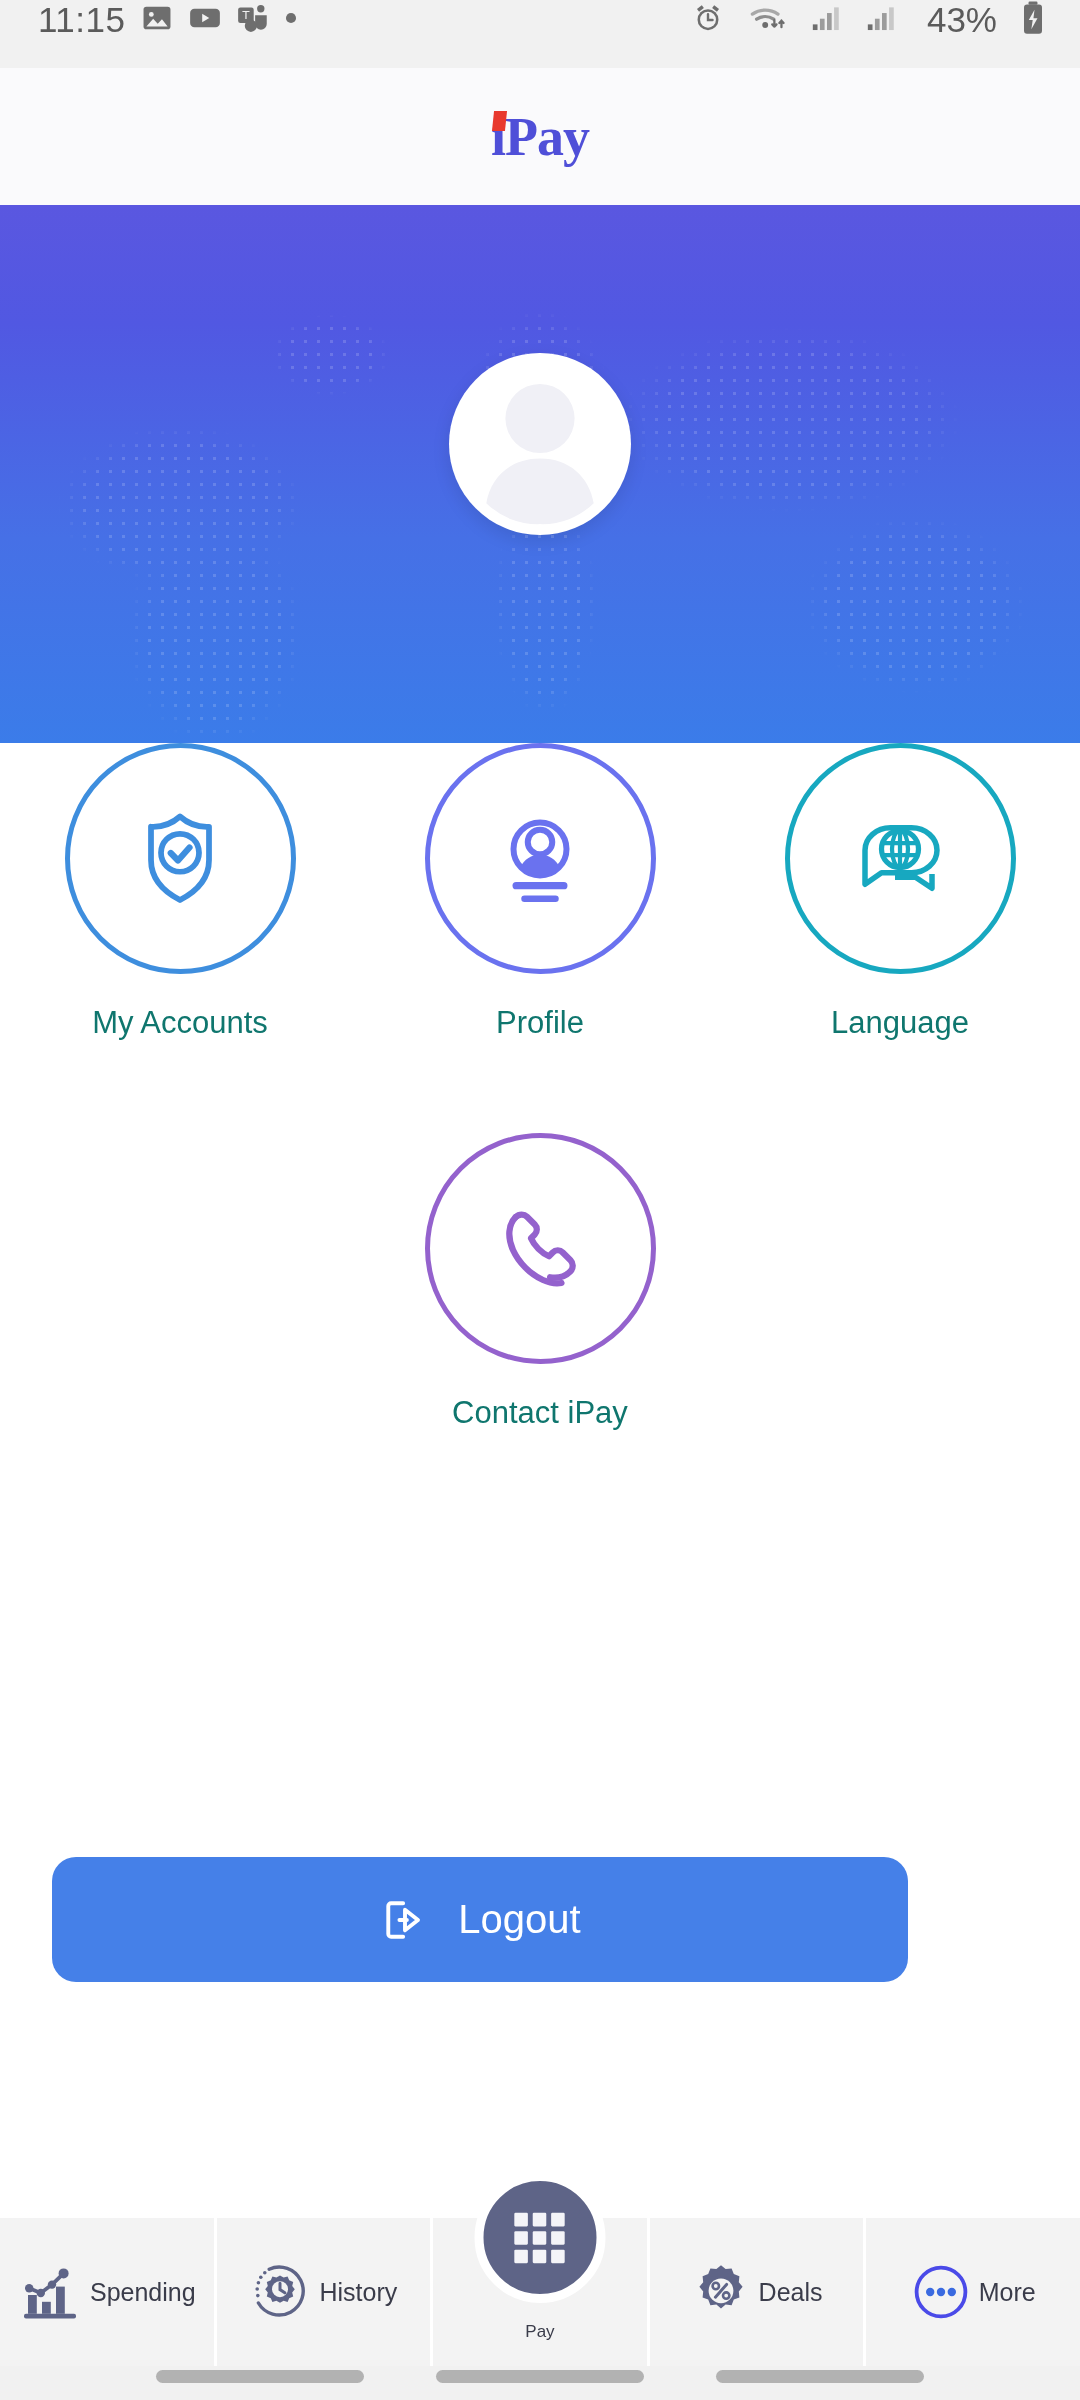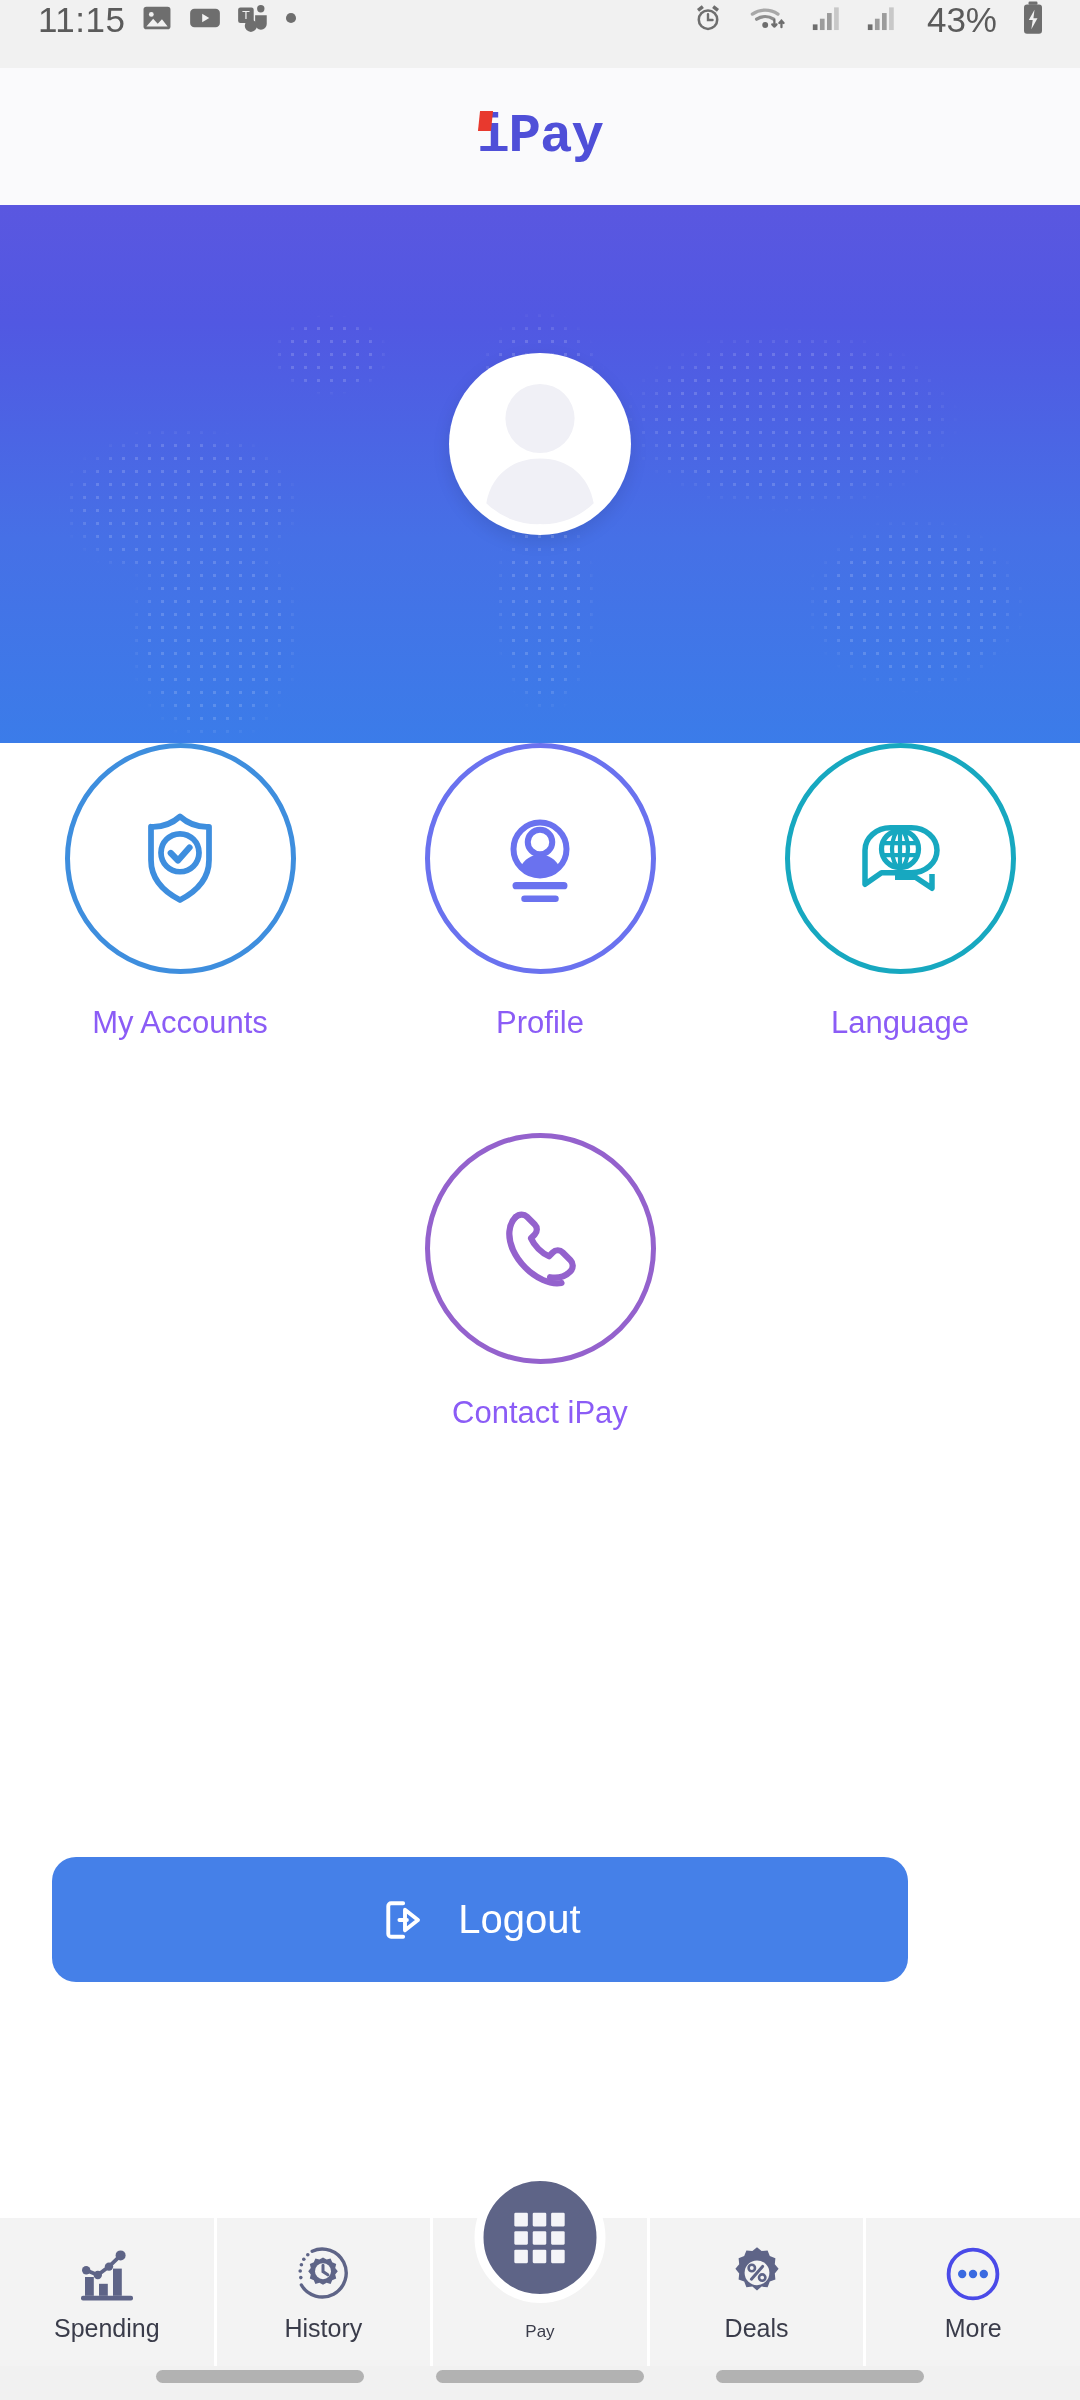--- a/index.html
+++ b/index.html
@@ -26,21 +26,21 @@
 
   
   .logobar {
     position:absolute; top:68px; left:0; width:1080px; height:137px;
     background:#fafafc;
     display:flex; align-items:center; justify-content:center;
   }
   .logo-wrap { position:relative; display:inline-block; }
   .logo-text {
     font-size:54px; font-weight:bold; color:#4f4fd8;
-    font-family:Liberation Mono, monospace; letter-spacing:-1px;
+    font-family:Liberation Serif, serif; letter-spacing:-1px;
   }
   .logo-dot {
     position:absolute; left:2px; top:5px;
     width:13px; height:20px; background:#e8392e;
     transform:skewX(-6deg);
   }
 
   
   .header {
     position:absolute; top:205px; left:0; width:1080px; height:538px;
@@ -91,21 +91,21 @@
     flex:1; display:flex; flex-direction:column;
     align-items:center; justify-content:flex-start;
   }
   .circ {
     width:231px; height:231px; border-radius:50%;
     border:5px solid #3e8ede;
     display:flex; align-items:center; justify-content:center;
     background:#ffffff;
   }
   .cell-label {
-    margin-top:31px; font-size:31px; color:#8b5cf6;
+    margin-top:31px; font-size:31px; color:#0f766e;
     font-family:"Liberation Sans", sans-serif; text-align:center;
   }
   .row2 { margin-top:92px; }
 
   
   .logout {
     position:absolute; left:52px; top:1857px;
     width:856px; height:125px; border-radius:24px;
     background:#4580e8;
     display:flex; align-items:center; justify-content:center; gap:27px;
@@ -114,21 +114,21 @@
   .logout-label { color:#ffffff; font-size:40px; font-family:"Liberation Sans", sans-serif; }
 
   
   .bottomnav {
     position:absolute; left:0; bottom:0; width:1080px; height:182px;
     background:#f1f1f1;
     display:flex; align-items:flex-start;
   }
   .nav-item {
     flex:1; height:148px; position:relative;
-    display:flex; flex-direction:column;
+    display:flex; flex-direction:row;
     align-items:center; justify-content:center; gap:8px;
     background:#f3f3f3;
   }
   .nav-item + .nav-item { border-left:3px solid #ffffff; }
   .nav-label { font-size:25px; color:#3a3c4a; font-family:"Liberation Sans", sans-serif; }
   .nav-icon { height:64px; display:flex; align-items:center; justify-content:center; }
   .nav-pay { background:#f3f3f3; }
   .pay-fab {
     position:absolute; left:50%; top:-46px; transform:translateX(-50%);
     width:131px; height:131px; border-radius:50%;

